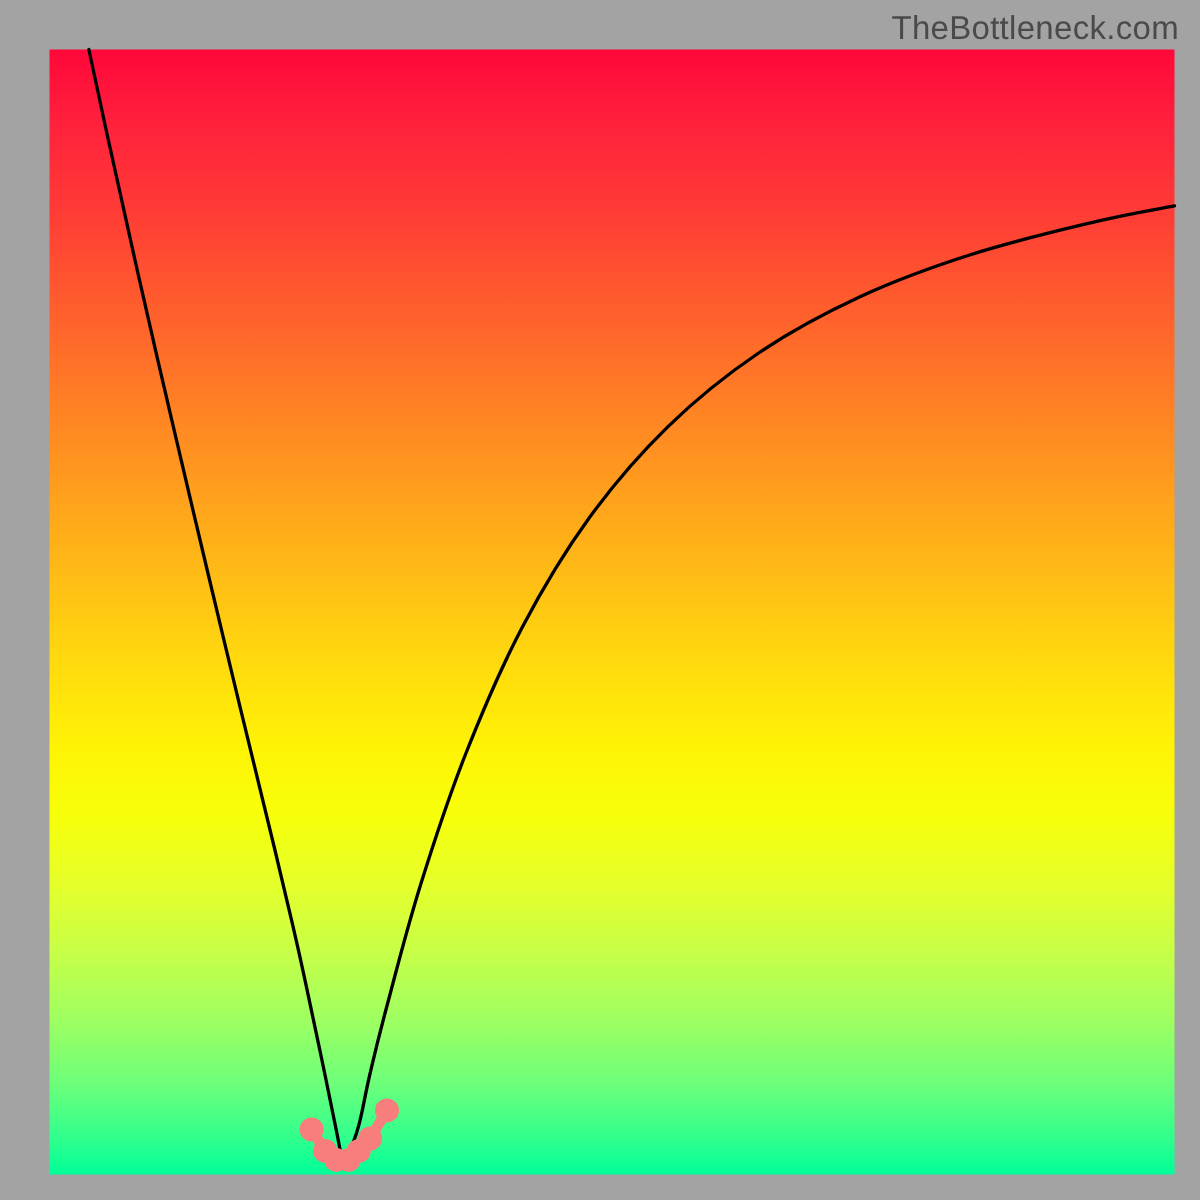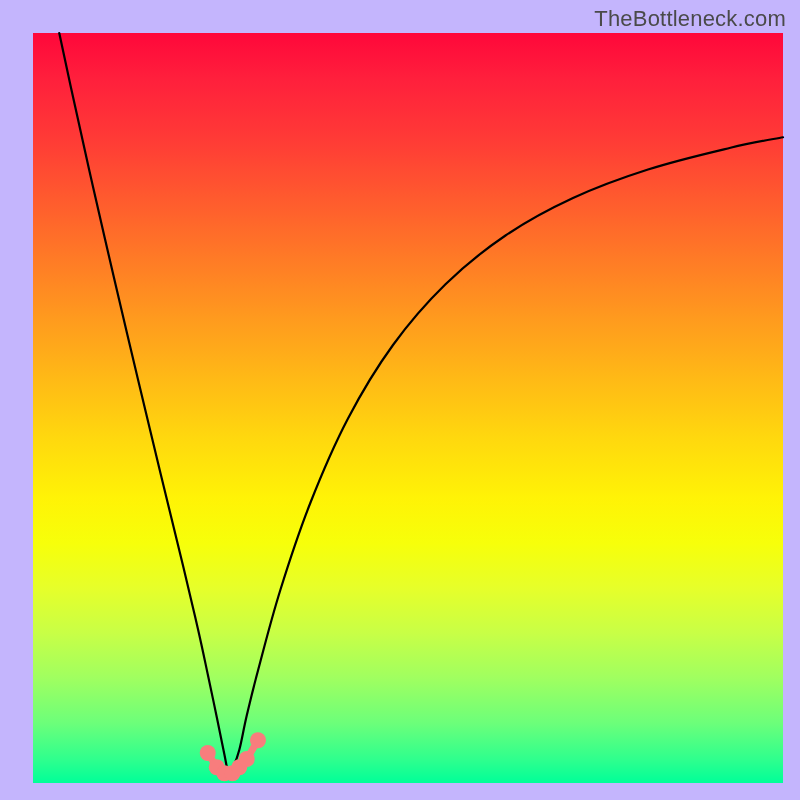--- a/index.html
+++ b/index.html
@@ -10,21 +10,21 @@
     overflow: hidden;
     background: #000;
     font-family: Arial, Helvetica, sans-serif;
   }
   .frame {
     position: absolute;
     left: 0;
     top: 0;
     width: 800px;
     height: 800px;
-    background: #c4b5fd;
+    background: #a3a3a3;
   }
   .plot-area {
     position: absolute;
     left: 33px;
     top: 33px;
     width: 750px;
     height: 750px;
     
     background: linear-gradient(to bottom,
       #ff073a 0%,

